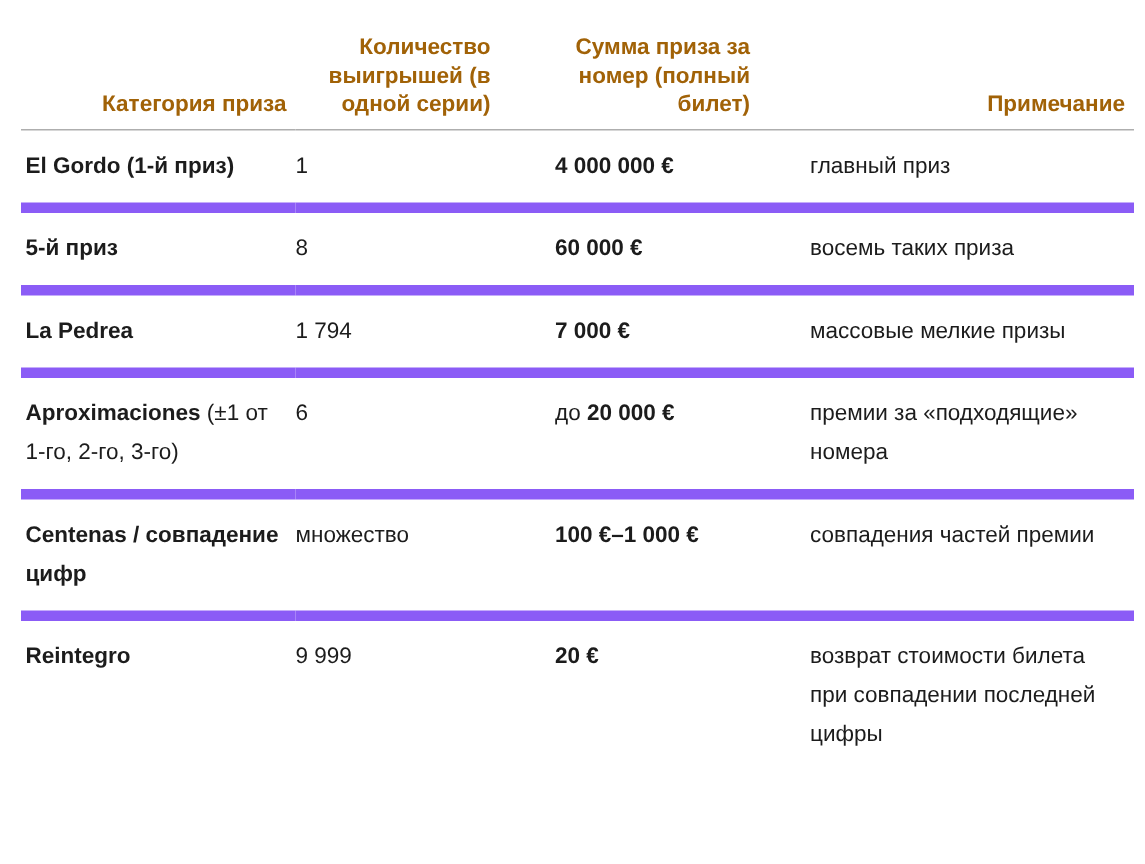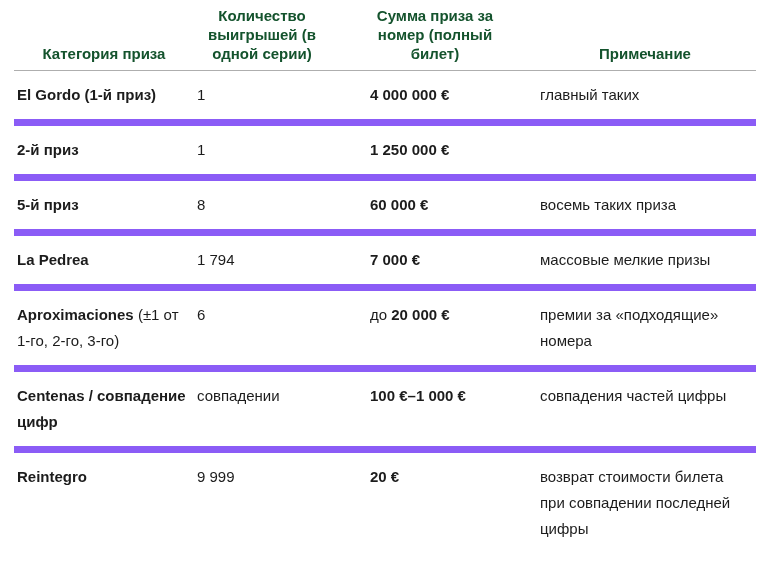--- a/index.html
+++ b/index.html
@@ -11,25 +11,25 @@
   table.prize-table{
     border-collapse:collapse;table-layout:fixed;
     margin-left:14px;width:742px;
     font-size:15px;
   }
   col.c1{width:183px;}
   col.c2{width:173px;}
   col.c3{width:170px;}
   col.c4{width:216px;}
   thead th{
-    text-align:center;vertical-align:bottom;
+    text-align:right;vertical-align:bottom;
     font-weight:bold;line-height:19px;
-    padding:6px 6px 7px 0;
+    padding:22px 6px 7px 0;
     border-bottom:1px solid #aeaeae;
-    color:#14532d;
+    color:#a16207;
   }
   thead th.first{padding-left:3px;margin-left:34px;}
   .hwrap{display:block;max-width:130px;}
   tbody td{
     text-align:left;vertical-align:top;
     line-height:26px;
     padding:11px 6px 11px 0;
     border-bottom:7px solid #8b5cf6;
     font-weight:normal;
   }
@@ -61,27 +61,21 @@
             <span class="hwrap">Сумма приза за номер (полный билет)</span>
           </th>
         <th>Примечание</th>
       </tr>
     </thead>
     <tbody>
       <tr>
         <td class="cat"><span>El Gordo (1-й приз)</span></td>
         <td>1</td>
         <td class="amt"><span>4 000 000 €</span></td>
-        <td>главный таких</td>
-      </tr>
-      <tr>
-        <td class="cat"><span>2-й приз</span></td>
-        <td>1</td>
-        <td class="amt"><span>1 250 000 €</span></td>
-        <td></td>
+        <td>главный приз</td>
       </tr>
       <tr>
         <td class="cat"><span>5-й приз</span></td>
         <td>8</td>
         <td class="amt"><span>60 000 €</span></td>
         <td>восемь таких приза</td>
       </tr>
       <tr>
         <td class="cat"><span>La Pedrea</span></td>
         <td>1 794</td>
@@ -89,23 +83,23 @@
         <td>массовые мелкие призы</td>
       </tr>
       <tr>
         <td class="cat"><span class="b">Aproximaciones</span><span class="reg"> (±1 от 1-го, 2-го, 3-го)</span></td>
         <td>6</td>
         <td class="amt"><span class="reg">до </span><span class="b">20 000 €</span></td>
         <td>премии за «подходящие» номера</td>
       </tr>
       <tr>
         <td class="cat"><span>Centenas / совпадение цифр</span></td>
-        <td>совпадении</td>
+        <td>множество</td>
         <td class="amt"><span>100 €–1 000 €</span></td>
-        <td>совпадения частей цифры</td>
+        <td>совпадения частей премии</td>
       </tr>
       <tr>
         <td class="cat"><span>Reintegro</span></td>
         <td>9 999</td>
         <td class="amt"><span>20 €</span></td>
         <td>возврат стоимости билета при совпадении последней цифры</td>
       </tr>
     </tbody>
   </table>
 </div>

